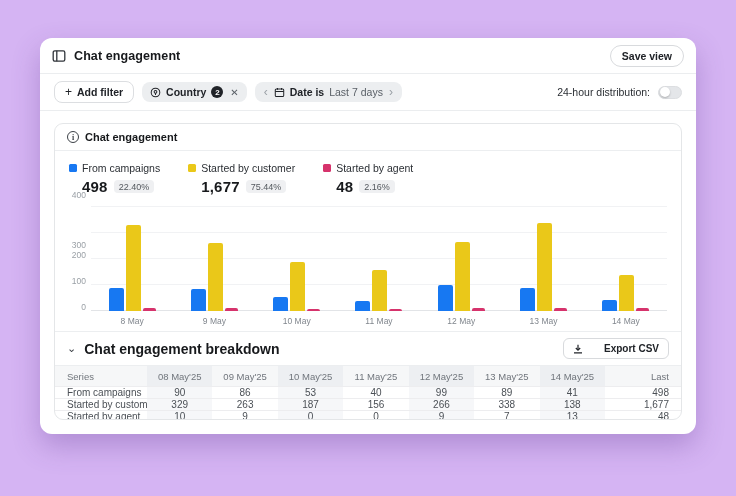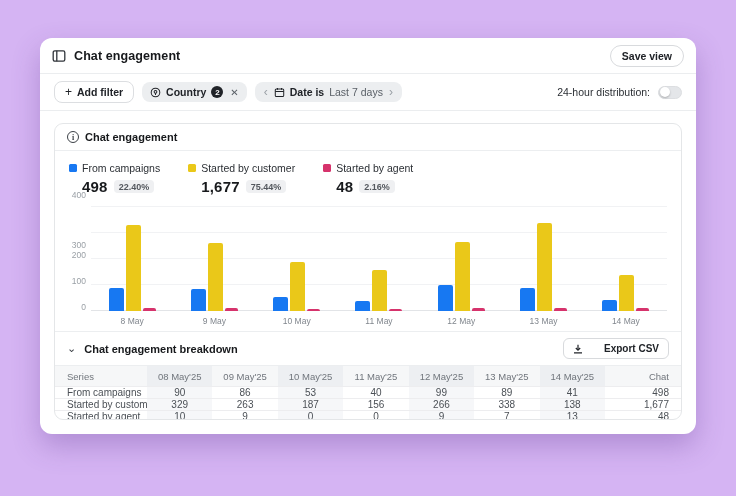--- a/index.html
+++ b/index.html
@@ -79,21 +79,21 @@
   
   .legend { display:flex; gap:28px; padding:11px 14px 6px 14px; flex:0 0 auto; }
   .legend-item { cursor:pointer; }
   .legend-top { display:flex; align-items:center; gap:5px; }
   .swatch { width:8px; height:8px; border-radius:1.5px; display:inline-block; }
   .legend-label { font-size:10.5px; color:#2b2f34; }
   .legend-stats { display:flex; align-items:center; gap:6px; margin:4px 0 0 13px; }
   .legend-value { font-size:15px; font-weight:700; color:#17191c; letter-spacing:.2px; }
   .pct-badge {
     background:#eff0f2; border-radius:4px; padding:1.5px 5px;
-    font-size:9px; font-weight:700; color:#54585e;
+    font-size:9px; font-weight:400; color:#54585e;
   }
   
   .chart { display:flex; padding:6px 14px 2px 10px; flex:0 0 auto; height:130px; }
   .y-axis { width:26px; position:relative; flex:0 0 auto; }
   .y-tick {
     position:absolute; right:5px; transform:translateY(50%);
     font-size:8.5px; color:#9aa0a6;
   }
   .plot { flex:1; position:relative;text-decoration:underline; }
   .plot-inner { position:absolute; left:0; right:0; top:0; height:104px; }
@@ -103,21 +103,21 @@
   .group { flex:1; display:flex; align-items:flex-end; justify-content:center; gap:2px; }
   .bar { border-radius:2px 2px 0 0; cursor:pointer; }
   .x-labels { position:absolute; left:0; right:0; top:106px; display:flex; }
   .x-label { flex:1; text-align:center; font-size:8.5px; color:#80868d; padding-top:3px; }
   
   .breakdown-header {
     display:flex; align-items:center; gap:8px; padding:6px 12px;
     border-top:1px solid #eceef0; flex:0 0 auto;
   }
   .chev-down { color:#3c4147; font-size:11px; line-height:1; cursor:pointer; }
-  .bd-title { font-size:11px; font-weight:700; color:#17191c; flex:1; }
+  .bd-title { font-size:14px; font-weight:700; color:#17191c; flex:1; }
   .export-btn {
     display:inline-flex; align-items:center; gap:21px;
     background:#fff; border:1px solid #d8dadd; border-radius:6px;
     padding:4px 9px; font-size:10px; font-weight:700; color:#202328;
     font-family:inherit; cursor:pointer;
   }
   .dl-icon { width:10px; height:10px; display:inline-flex; }
   
   .tbl { flex:1; display:flex; flex-direction:column; border-top:1px solid #eceef0; min-height:0; }
   .trow { display:grid; grid-template-columns:92px repeat(7,1fr) 76px; flex:1; }
@@ -317,21 +317,21 @@
         <div class="tbl">
             <div class="trow head">
               <div class="tcell first">Series</div>
               <div class="tcell stripe">08 May'25</div>
               <div class="tcell">09 May'25</div>
               <div class="tcell stripe">10 May'25</div>
               <div class="tcell">11 May'25</div>
               <div class="tcell stripe">12 May'25</div>
               <div class="tcell">13 May'25</div>
               <div class="tcell stripe">14 May'25</div>
-              <div class="tcell last">Chat</div>
+              <div class="tcell last">Last</div>
             </div>
             <div class="trow">
               <div class="tcell first">From campaigns</div>
               <div class="tcell stripe">90</div>
               <div class="tcell">86</div>
               <div class="tcell stripe">53</div>
               <div class="tcell">40</div>
               <div class="tcell stripe">99</div>
               <div class="tcell">89</div>
               <div class="tcell stripe">41</div>

